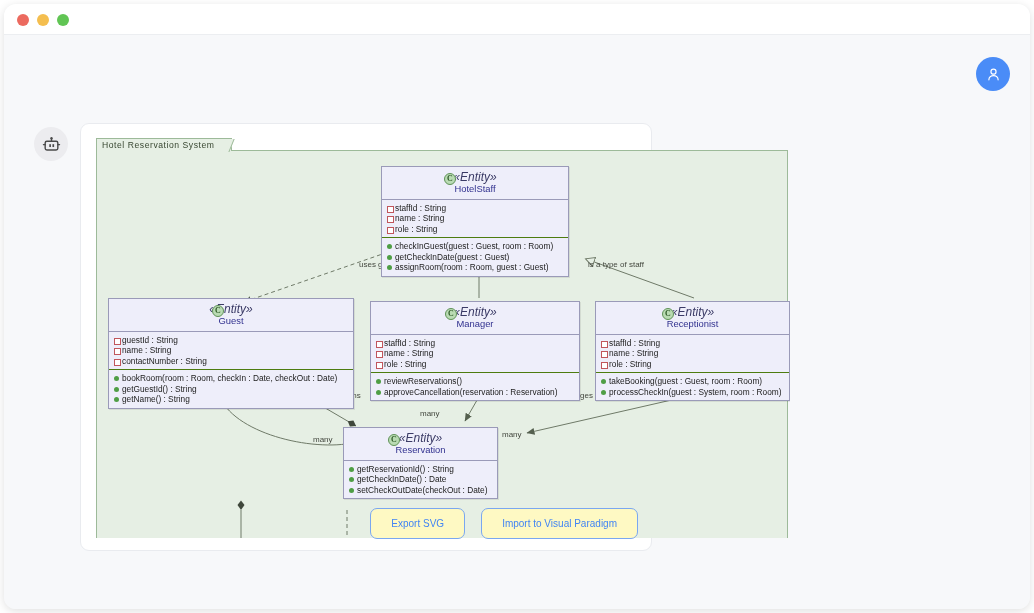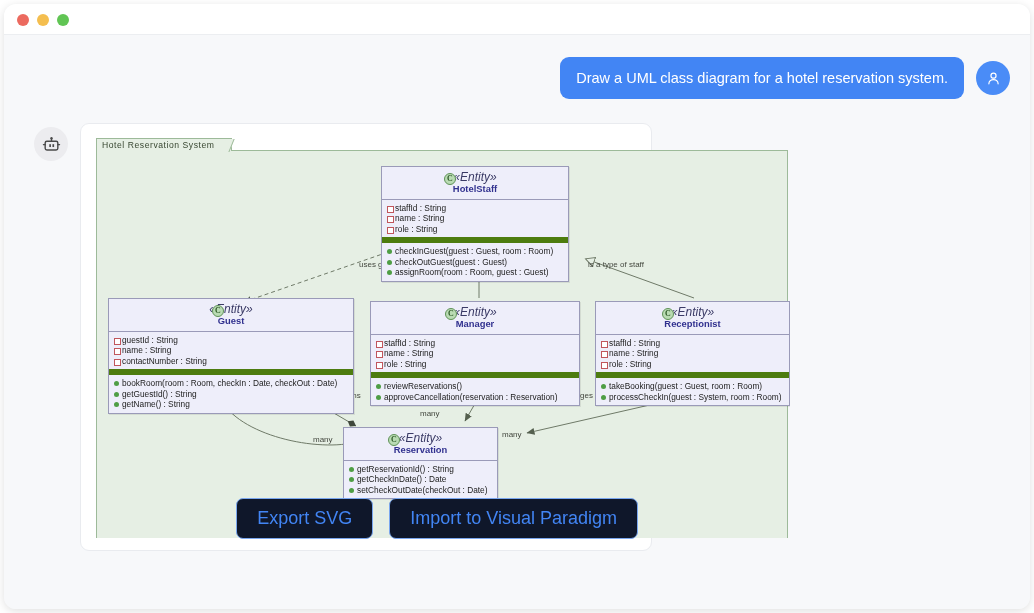--- a/index.html
+++ b/index.html
@@ -120,30 +120,30 @@
     color: #222;
   }
   .cls-head {
     padding: 4px 4px 4px 4px;
     text-align: center;
     line-height: 1.12;
     border-bottom: 1px solid #9a9ab8;
     position: relative;
   }
   .stereo { font-size: 12px; font-style: italic; color: #3b3b66; }
-  .cname { font-size: 9.4px; color: #31318f; font-weight: bold; }
+  .cname { font-size: 9.4px; color: #31318f; font-weight: normal; }
   .cicon {
     position: absolute;
     width: 12px; height: 12px; border-radius: 50%;
     background: #b9dbb3; border: 1px solid #5f9257;
     font-size: 8px; line-height: 10px; text-align: center;
     color: #2e5a28; font-weight: bold;
     font-family: "Liberation Serif", serif;
   }
-  .sect { padding: 3px 4px; border-bottom: 6px solid #4d7c0f; }
+  .sect { padding: 3px 4px; border-bottom: 1px solid #4d7c0f; }
   .sect:last-child { border-bottom: none; }
   .mem { white-space: nowrap; line-height: 1.26; padding-left: 9px; position: relative; }
   .mem::before {
     content: ""; position: absolute; left: 1px; top: 3px;
     width: 5px; height: 5px;
   }
   .attr::before { border: 1.2px solid #c0565c; background: #fff; }
   .meth::before { border-radius: 50%; background: #4f9e45; }
 
   .elabel {
@@ -153,22 +153,22 @@
   }
 
   
   .btn-row {
     position: absolute; right: 13px; bottom: 11px;
     display: flex; gap: 16px;
   }
   .btn {
     border: 1px solid #7aa7f0;
     color: #4285f4;
-    background: #0f172a;
-    font-size: 18px;
+    background: #fef9c3;
+    font-size: 10px;
     padding: 9px 20px;
     border-radius: 7px;
     cursor: pointer;
     text-align: center;
   }
 </style>
 </head>
 <body>
 
 <div class="window">
@@ -177,21 +177,20 @@
     <div class="lights">
       <span class="light l-red"></span>
       <span class="light l-yellow"></span>
       <span class="light l-green"></span>
     </div>
   </div>
 
   <div class="content">
 
     <div class="user-row">
-      <div class="bubble-user">Draw a UML class diagram for a hotel reservation system.</div>
       <div class="avatar-user">
         <svg width="17" height="17" viewBox="0 0 24 24">
           <circle cx="12" cy="8" r="3.6" fill="none" stroke="#ffffff" stroke-width="1.7"></circle>
           <path d="M5.5 19.5c0-3.6 2.9-6 6.5-6s6.5 2.4 6.5 6" fill="none" stroke="#ffffff" stroke-width="1.7" stroke-linecap="round"></path>
         </svg>
       </div>
     </div>
 
     <div class="bot-row">
       <div class="avatar-bot">
@@ -268,21 +267,21 @@
               <div class="stereo">«Entity»</div>
               <div class="cname">HotelStaff</div>
             </div>
             <div class="sect">
               <div class="mem attr">staffId : String</div>
               <div class="mem attr">name : String</div>
               <div class="mem attr">role : String</div>
             </div>
             <div class="sect">
               <div class="mem meth">checkInGuest(guest : Guest, room : Room)</div>
-              <div class="mem meth">checkOutGuest(guest : Guest)</div>
+              <div class="mem meth">getCheckInDate(guest : Guest)</div>
               <div class="mem meth">assignRoom(room : Room, guest : Guest)</div>
             </div>
           </div>
 
           <div class="cls" style="left:14px; top:160px; width:246px;">
             <div class="cls-head">
               <span class="cicon" style="left:103px; top:6px;">C</span>
               <div class="stereo">«Entity»</div>
               <div class="cname">Guest</div>
             </div>

